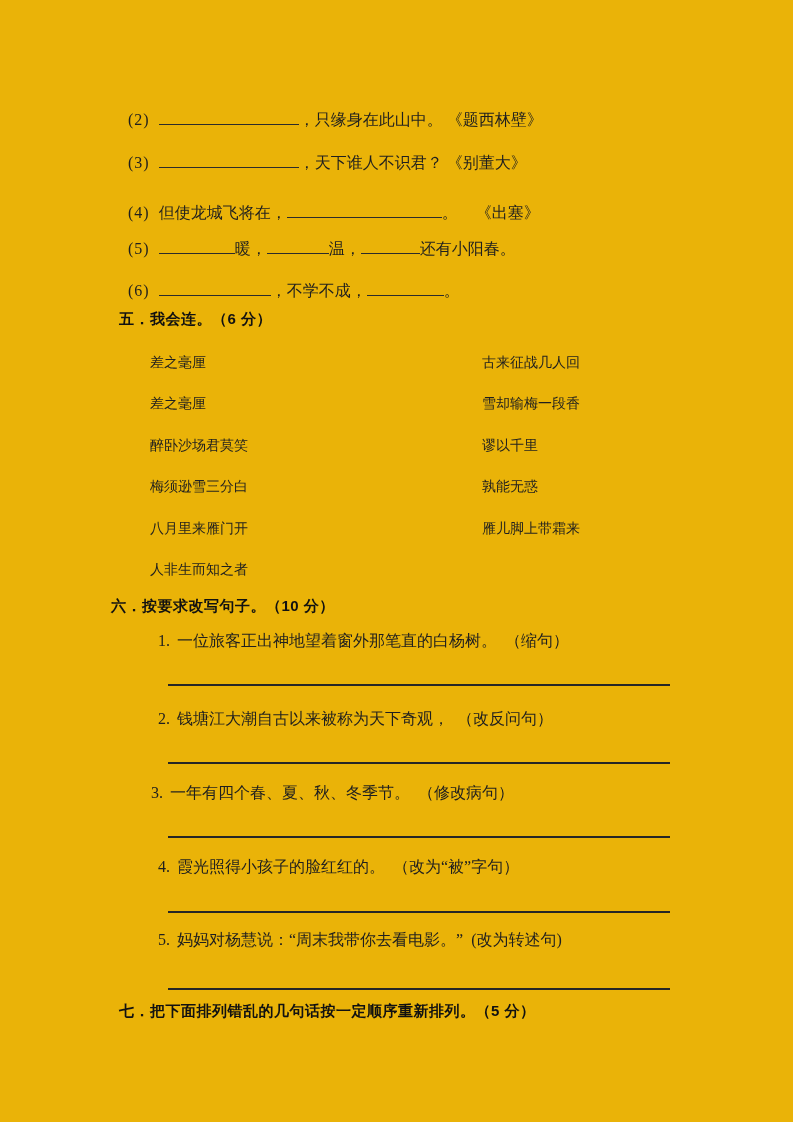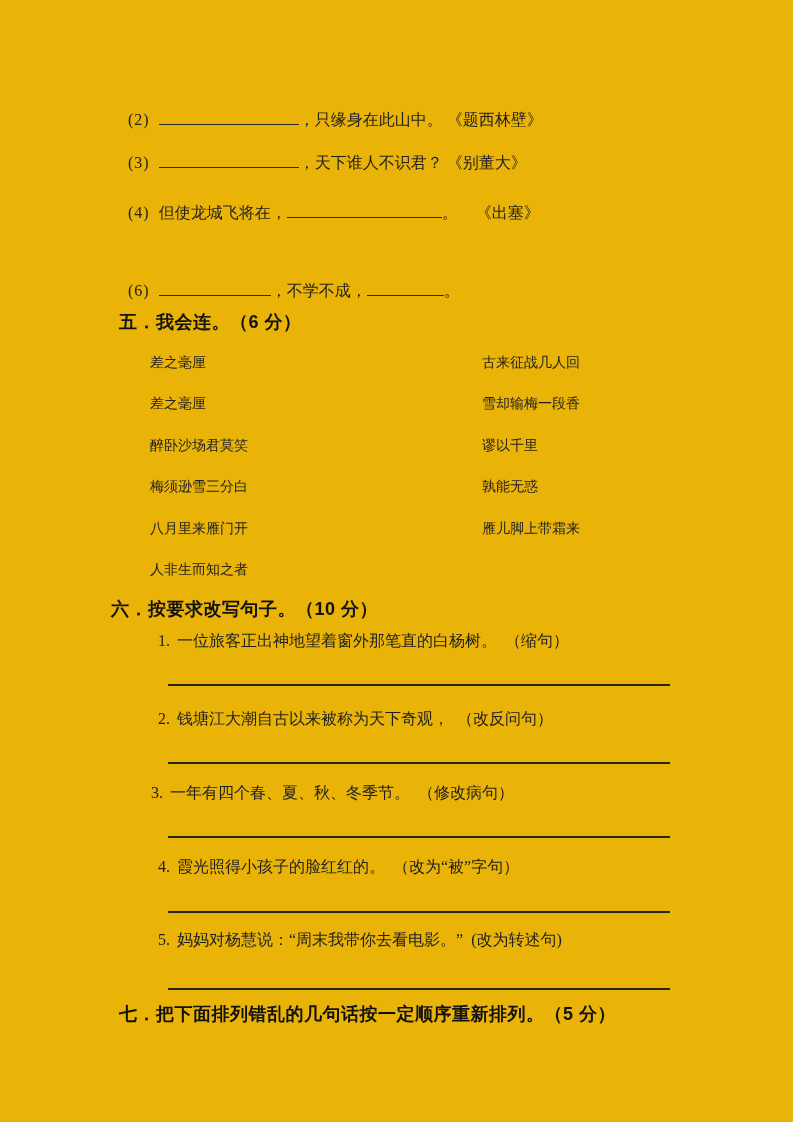--- a/index.html
+++ b/index.html
@@ -21,21 +21,21 @@
     vertical-align:baseline;
   }
   .b140{width:140px;} .b155{width:155px;}
   .b76{width:76px;} .b62{width:62px;} .b59{width:59px;}
   .b112{width:112px;} .b77{width:77px;}
   .src{display:inline-block;margin-left:4px;}
   .src-gap{margin-left:18px;}
   .heading{
     font-family:"Liberation Sans", sans-serif;
     font-weight:700;
-    font-size:18px;
+    font-size:15px;
     color:#111;
     letter-spacing:0.5px;
   }
   .match-col{line-height:41.4px;font-size:14px;}
   .q-item .qnum{display:inline-block;margin-right:7px;}
   .q-item .note{margin-left:8px;}
   .answer-line{
     position:absolute;
     left:168px;width:502px;height:0;
     border-top:2px solid #262626;
@@ -51,20 +51,23 @@
   </div>
 
   <div class="abs" style="left:128px;top:150px;">
     <span class="num">(3)</span><span class="blank b140"></span><span>，天下谁人不识君？</span><span class="src">《别董大》</span>
   </div>
 
   <div class="abs" style="left:128px;top:200px;">
     <span class="num">(4)</span><span>但使龙城飞将在，</span><span class="blank b155"></span><span>。</span><span class="src src-gap">《出塞》</span>
   </div>
 
+  <div class="abs" style="left:128px;top:236px;">
+    <span class="num">(5)</span><span class="blank b76"></span><span>暖，</span><span class="blank b62"></span><span>温，</span><span class="blank b59"></span><span>还有小阳春。</span>
+  </div>
 
   <div class="abs" style="left:128px;top:278px;">
     <span class="num">(6)</span><span class="blank b112"></span><span>，不学不成，</span><span class="blank b77"></span><span>。</span>
   </div>
 
   <div class="abs heading" style="left:119px;top:310px;">五．我会连。（6 分）</div>
 
   <div class="abs match-col" style="left:150px;top:342px;">
     <div>差之毫厘</div>
     <div>差之毫厘</div>

